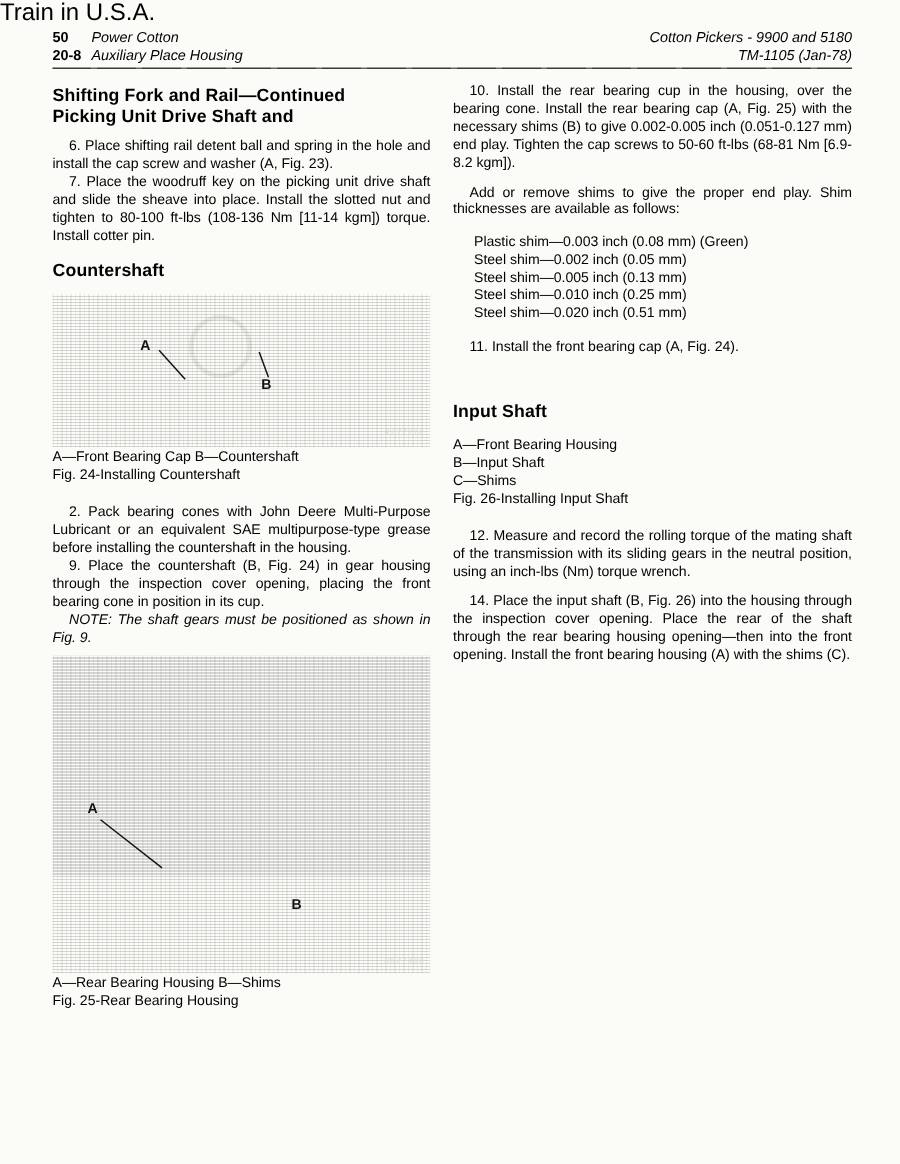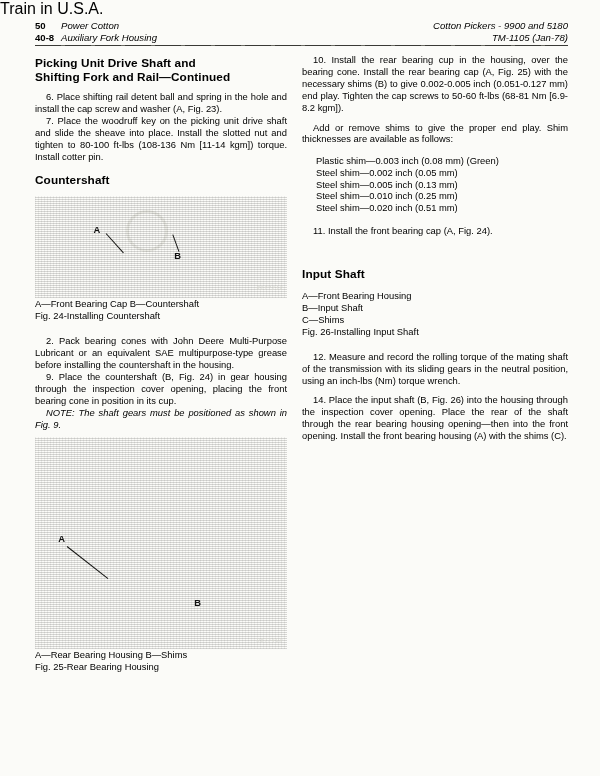--- a/index.html
+++ b/index.html
@@ -99,30 +99,30 @@
 <body>
 
 <div class="page">
 
   <div class="hdr">
     <div class="hdr-row">
       <span><span class="num">50</span><span class="it">Power Cotton</span></span>
       <span class="it">Cotton Pickers - 9900 and 5180</span>
     </div>
     <div class="hdr-row">
-      <span><span class="num">40-8</span><span class="it">Auxiliary Fork Housing</span></span>
+      <span><span class="num">20-8</span><span class="it">Auxiliary Place Housing</span></span>
       <span class="it">TM-1105   (Jan-78)</span>
     </div>
   </div>
   <div class="hdr-rule"></div>
 
   <div class="col col-left">
     <div class="h1">
+      <div>Shifting Fork and Rail—Continued</div>
       <div>Picking Unit Drive Shaft and</div>
-      <div>Shifting Fork and Rail—Continued</div>
     </div>
     <div class="para">6. Place shifting rail detent ball and spring in the hole and install the cap screw and washer (A, Fig. 23).</div>
     <div class="para">7. Place the woodruff key on the picking unit drive shaft and slide the sheave into place. Install the slotted nut and tighten to 80-100 ft-lbs (108-136 Nm [11-14 kgm]) torque. Install cotter pin.</div>
 
     <div class="h2" style="margin-top:13px;">Countershaft</div>
 
     <div class="photo fig24">
       <div class="hole-ring"></div>
       <div class="leader" style="left:28%;top:36%;width:26px;transform:rotate(48deg);"></div>
       <div class="callout" style="left:22%;top:27%;">A</div>

